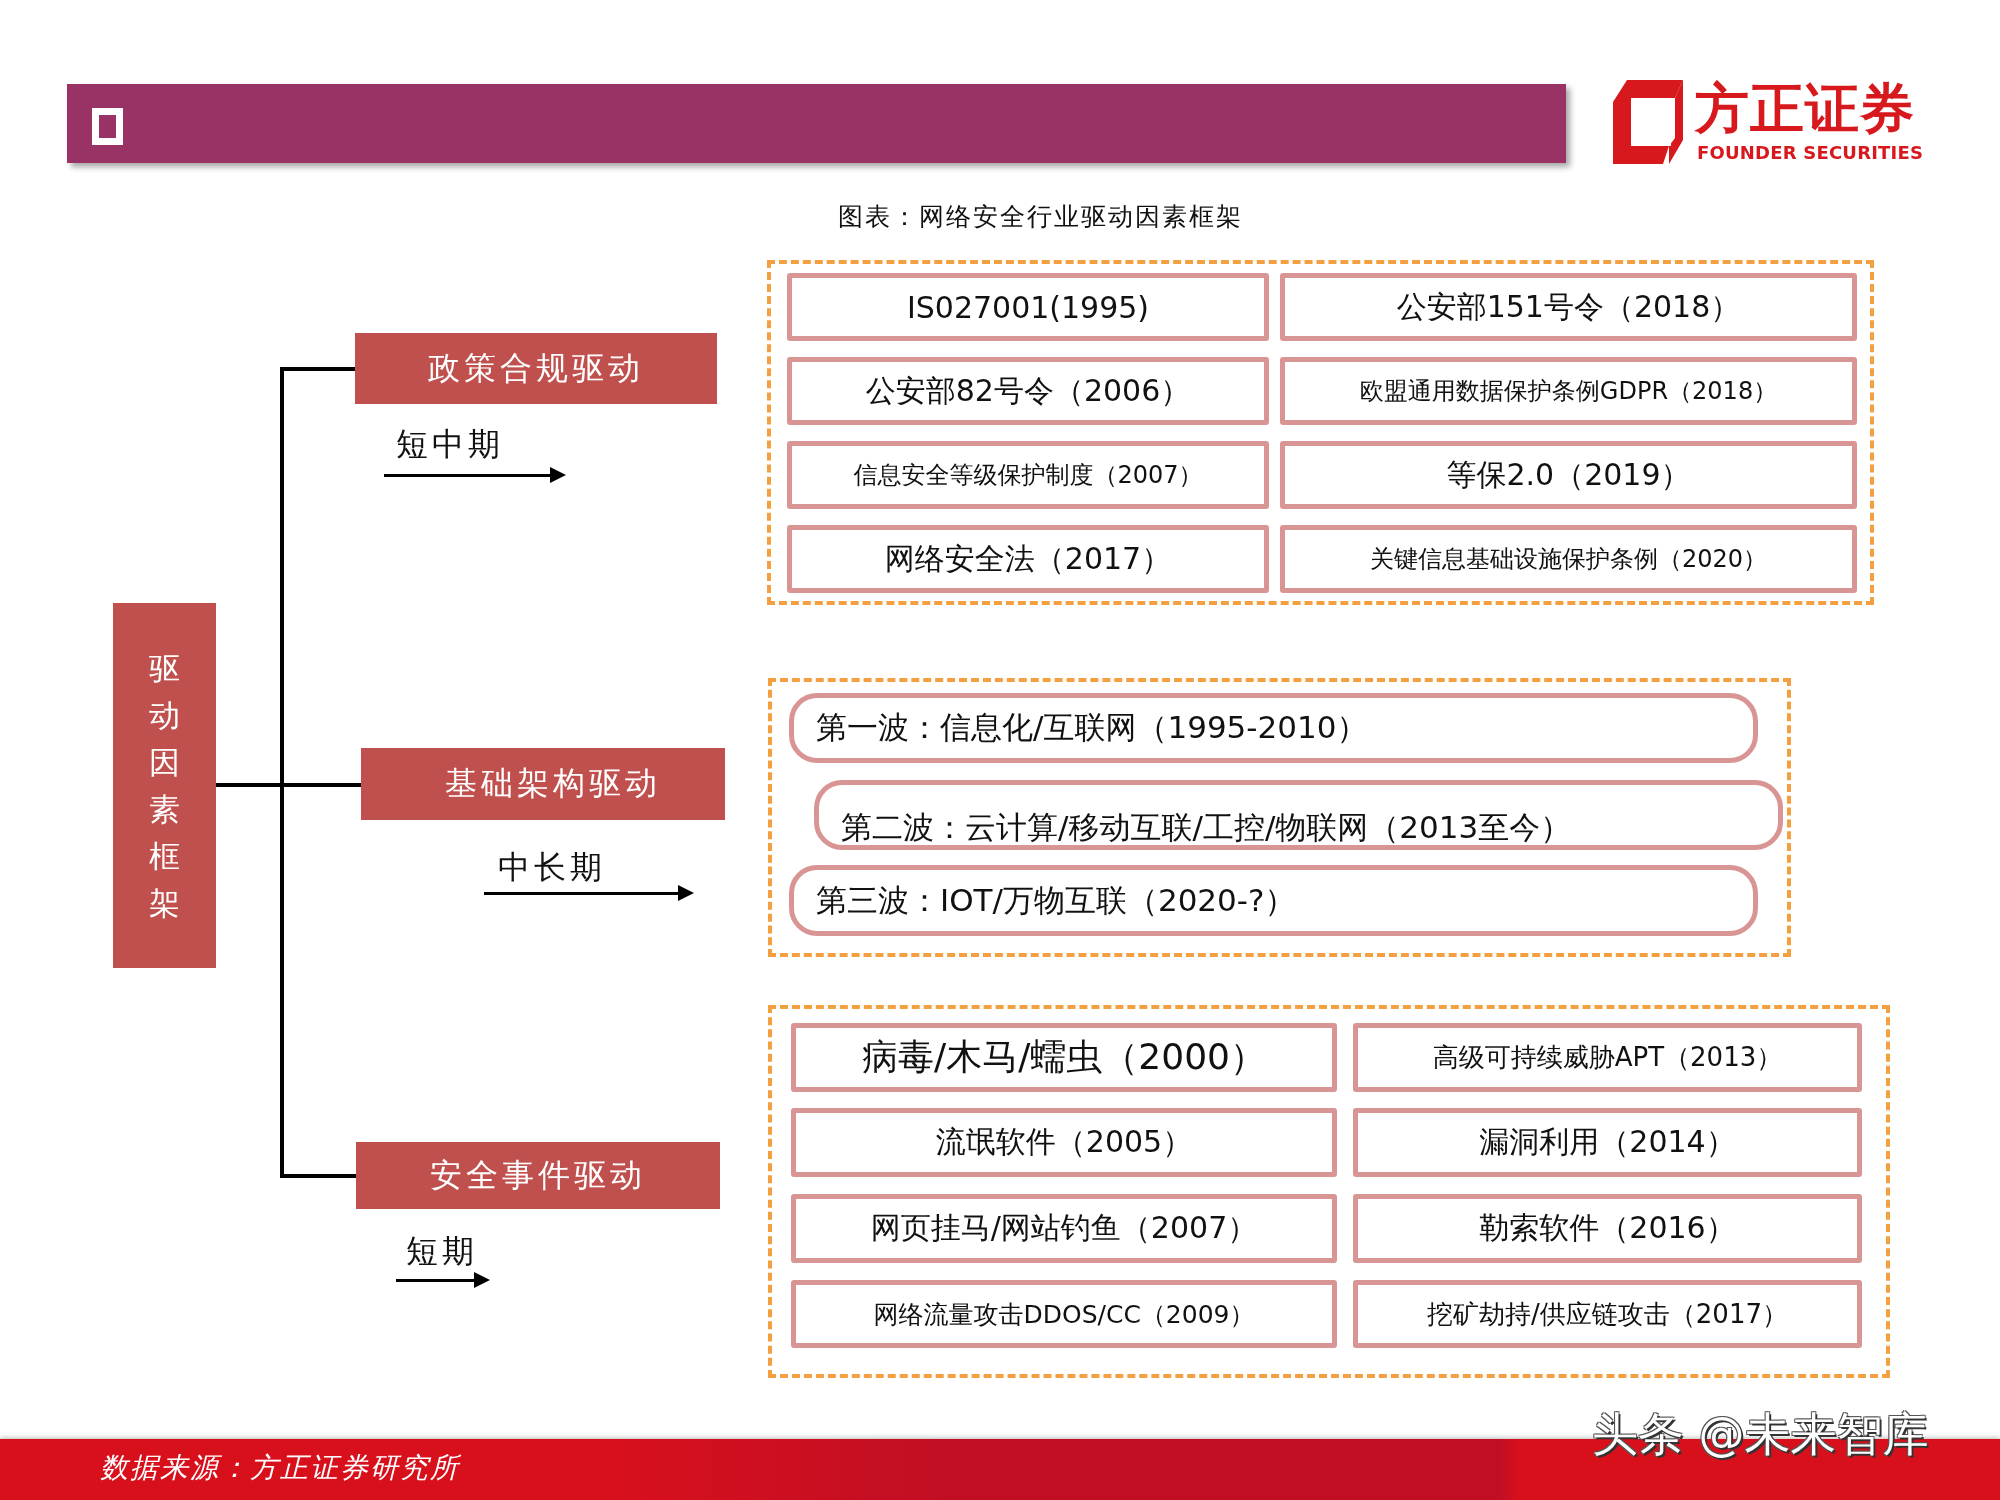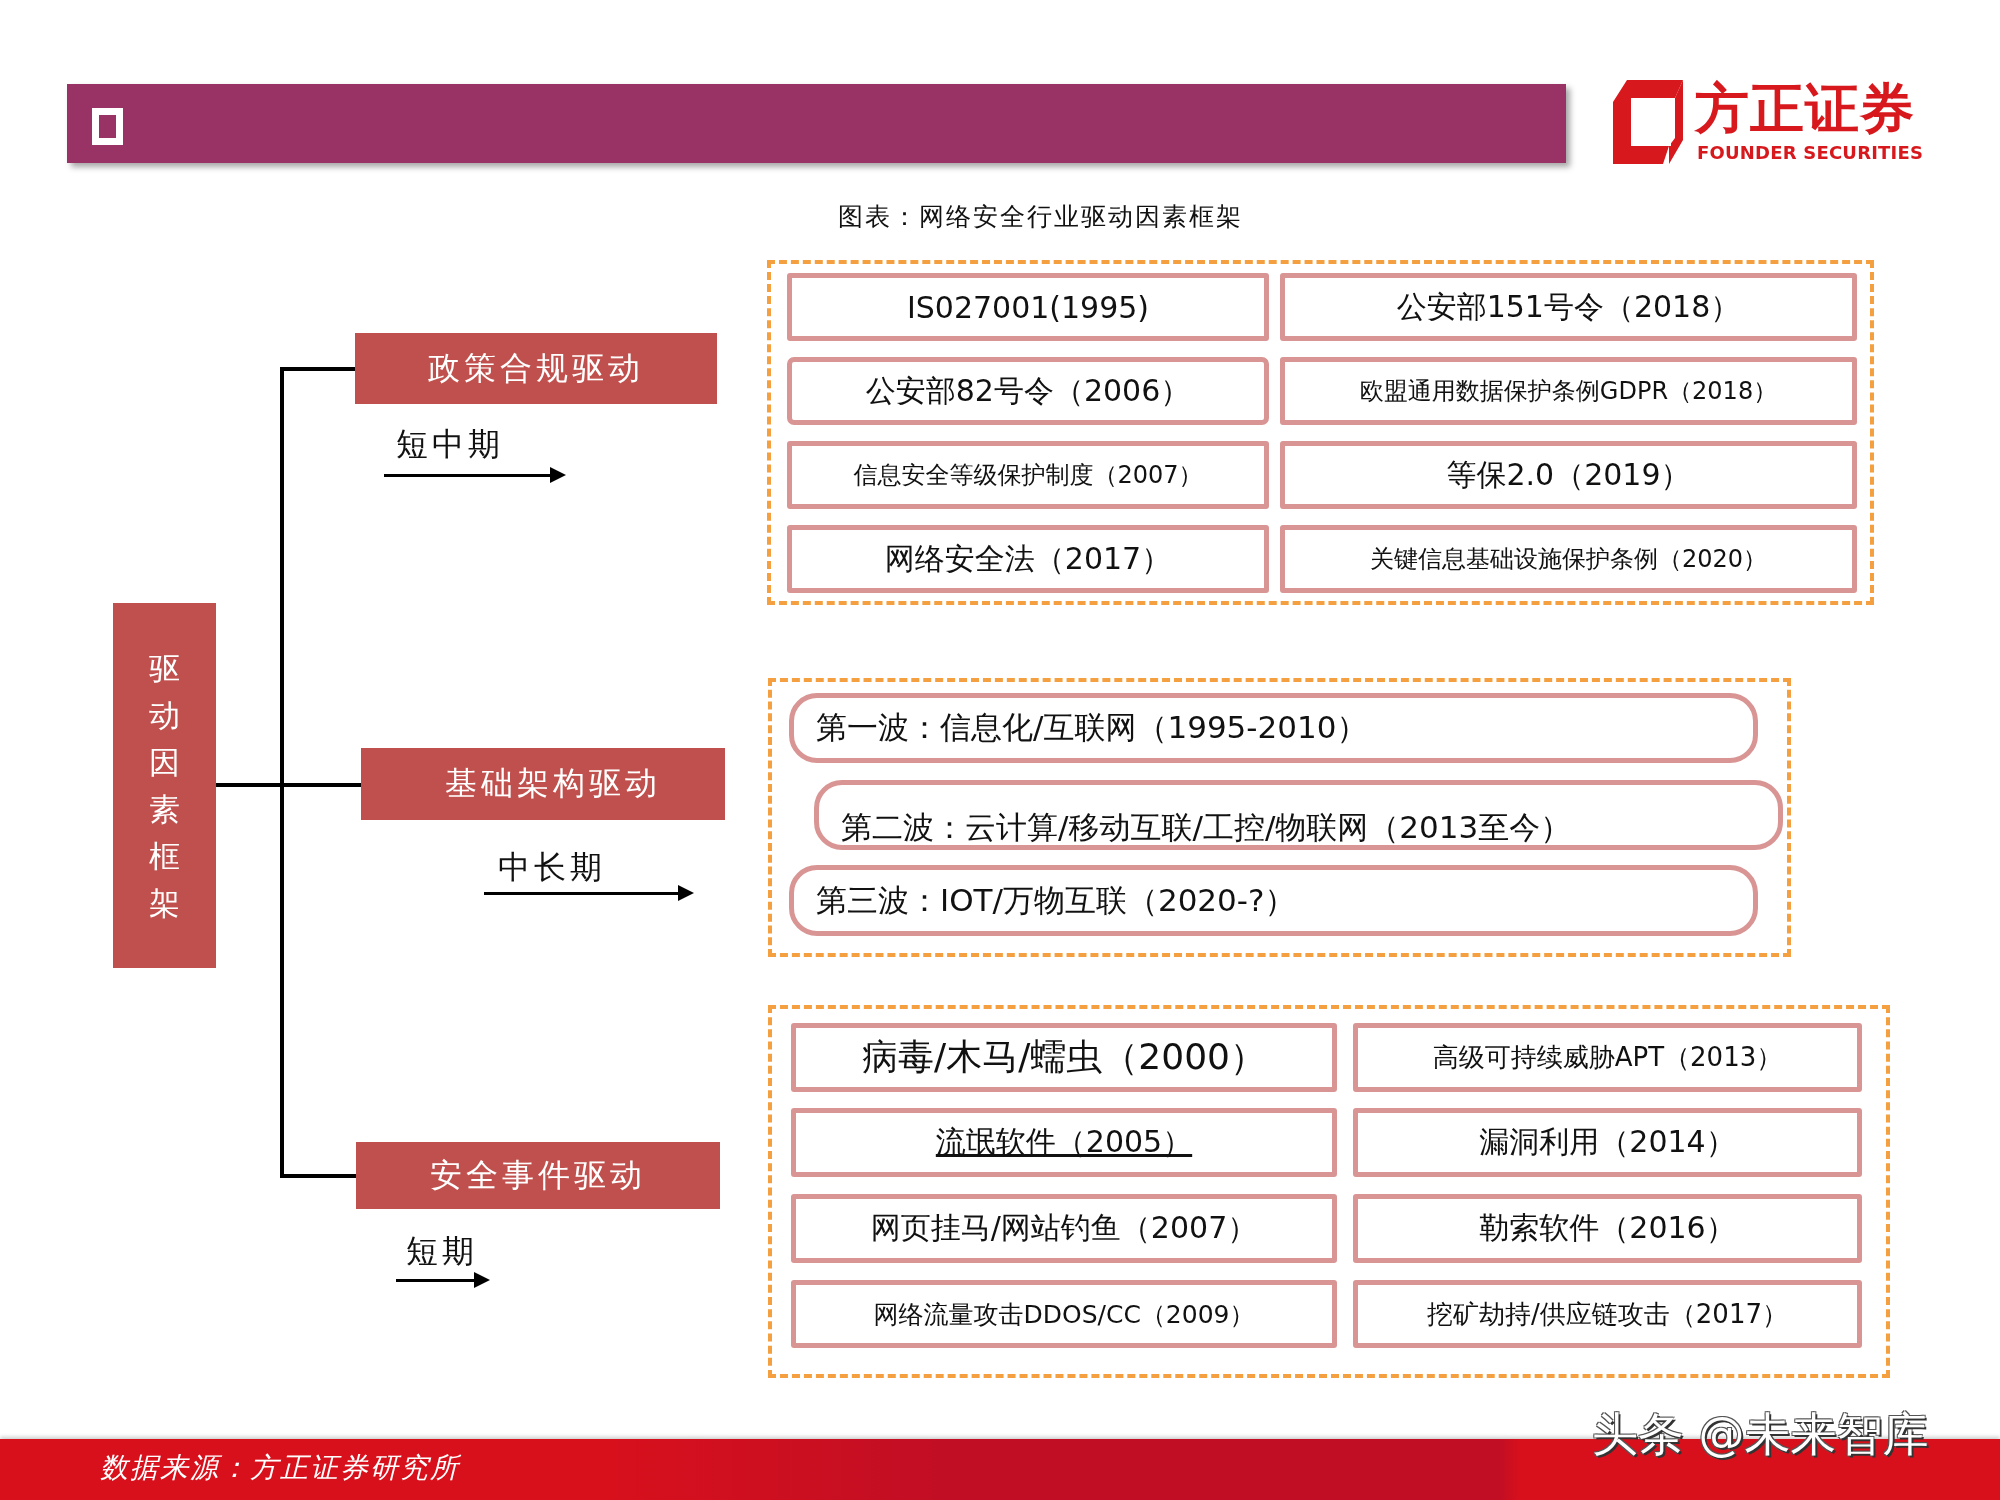--- a/index.html
+++ b/index.html
@@ -144,21 +144,21 @@
 <div class="abs term-label" style="left:406px; top:1260px; top:1262px; margin-top:-32px;">短期</div>
 <div class="abs arrow" style="left:396px; top:1279px; width:80px;"></div>
 
 <div class="abs group" style="left:767px; top:260px; width:1107px; height:345px;"></div>
 <div class="abs item" style="left:787px; top:273px; width:482px; height:68px; font-size:30px;">
     <span>IS027001(1995)</span>
   </div>
 <div class="abs item" style="left:1280px; top:273px; width:577px; height:68px; font-size:30px;">
     <span>公安部151号令（2018）</span>
   </div>
-<div class="abs item" style="left:787px; top:357px; width:482px; height:68px; font-size:30px;border-radius:7px;">
+<div class="abs item" style="left:787px; top:357px; width:482px; height:68px; font-size:30px;">
     <span>公安部82号令（2006）</span>
   </div>
 <div class="abs item" style="left:1280px; top:357px; width:577px; height:68px; font-size:24px;">
     <span>欧盟通用数据保护条例GDPR（2018）</span>
   </div>
 <div class="abs item" style="left:787px; top:441px; width:482px; height:68px; font-size:24px;">
     <span>信息安全等级保护制度（2007）</span>
   </div>
 <div class="abs item" style="left:1280px; top:441px; width:577px; height:68px; font-size:30px;">
     <span>等保2.0（2019）</span>
@@ -181,21 +181,21 @@
     <span>第三波：IOT/万物互联（2020-?）</span>
   </div>
 
 <div class="abs group" style="left:768px; top:1005px; width:1122px; height:373px;"></div>
 <div class="abs item" style="left:791px; top:1023px; width:546px; height:69px; font-size:36px;">
     <span>病毒/木马/蠕虫（2000）</span>
   </div>
 <div class="abs item" style="left:1353px; top:1023px; width:509px; height:69px; font-size:26px;">
     <span>高级可持续威胁APT（2013）</span>
   </div>
-<div class="abs item" style="left:791px; top:1108px; width:546px; height:69px; font-size:30px;text-decoration:underline;">
+<div class="abs item" style="left:791px; top:1108px; width:546px; height:69px; font-size:30px;">
     <span>流氓软件（2005）</span>
   </div>
 <div class="abs item" style="left:1353px; top:1108px; width:509px; height:69px; font-size:30px;">
     <span>漏洞利用（2014）</span>
   </div>
 <div class="abs item" style="left:791px; top:1194px; width:546px; height:69px; font-size:30px;">
     <span>网页挂马/网站钓鱼（2007）</span>
   </div>
 <div class="abs item" style="left:1353px; top:1194px; width:509px; height:69px; font-size:30px;">
     <span>勒索软件（2016）</span>

